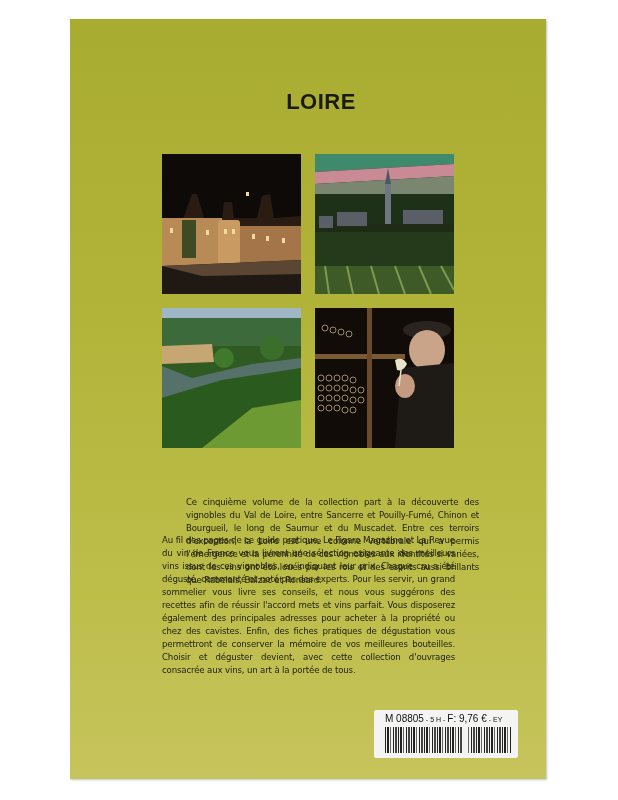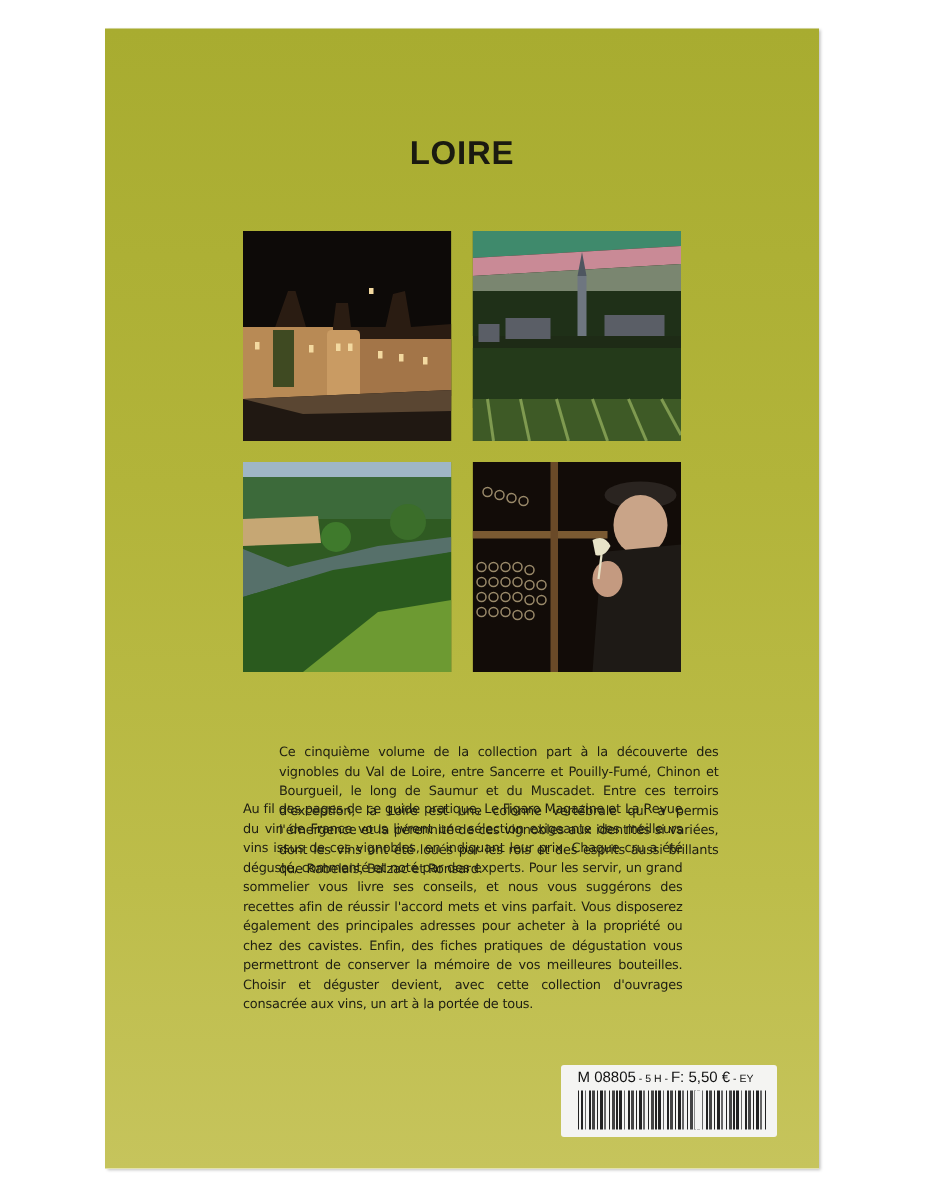--- a/index.html
+++ b/index.html
@@ -8,21 +8,21 @@
     position: relative; overflow: hidden;
     font-family: "Liberation Sans", sans-serif;
   }
   .cover {
     position: absolute; left: 70px; top: 19px; width: 476px; height: 760px;
     background: linear-gradient(180deg, #a8ac30 0%, #b2b43a 40%, #bdbd4a 75%, #c6c45c 100%);
     box-shadow: 1px 1px 2px rgba(0,0,0,0.25);
   }
   .title {
     position: absolute; left: 0; width: 100%; top: 70px; text-align: center;
-    font-size: 22px; font-weight: bold; color: #1a1a10; letter-spacing: 0.5px;
+    font-size: 22px; font-weight: bold; color: #1a1a10; letter-spacing: 0.5px; padding-left: 13px;
   }
   .subtitle {
     position: absolute; left: 0; width: 100%; top: 96px; text-align: center;
     font-size: 13px; font-weight: bold; color: #1a1a10;
   }
   .photo { position: absolute; width: 139px; height: 140px; overflow: hidden; }
   .photo svg { width: 100%; height: 100%; display: block; }
   .p1 { left: 92px; top: 135px; }
   .p2 { left: 245px; top: 135px; }
   .p3 { left: 92px; top: 289px; }
@@ -162,18 +162,18 @@
       <path d="M80,52 Q88,48 92,56 Q88,64 82,62 Z" fill="#e8e4c8"></path>
       <line x1="86" y1="62" x2="84" y2="78" stroke="#e8e4c8" stroke-width="1.5"></line>
     </svg>
   </div>
 
   <p class="para para1">Ce cinquième volume de la collection part à la découverte des vignobles du Val de Loire, entre Sancerre et Pouilly-Fumé, Chinon et Bourgueil, le long de Saumur et du Muscadet. Entre ces terroirs d'exception, la Loire est une colonne vertébrale qui a permis l'émergence et la pérennité de ces vignobles aux identités si variées, dont les vins ont été loués par les rois et des esprits aussi brillants que Rabelais, Balzac et Ronsard.</p>
   <p class="para para2">Au fil des pages de ce guide pratique, Le Figaro Magazine et La Revue du vin de France vous livrent une sélection exigeante des meilleurs vins issus de ces vignobles, en indiquant leur prix. Chaque cru a été dégusté, commenté et noté par des experts. Pour les servir, un grand sommelier vous livre ses conseils, et nous vous suggérons des recettes afin de réussir l'accord mets et vins parfait. Vous disposerez également des principales adresses pour acheter à la propriété ou chez des cavistes. Enfin, des fiches pratiques de dégustation vous permettront de conserver la mémoire de vos meilleures bouteilles. Choisir et déguster devient, avec cette collection d'ouvrages consacrée aux vins, un art à la portée de tous.</p>
 
   <div class="barcode">
     <div class="barcode-text">
-      <span>M 08805</span><span class="small"> - </span><span class="small">5 H</span><span class="small"> - </span><span>F: 5,50 €</span><span class="small"> - </span><span class="small">EY</span>
+      <span>M 08805</span><span class="small"> - </span><span class="small">5 H</span><span class="small"> - </span><span>F: 9,76 €</span><span class="small"> - </span><span class="small">EY</span>
     </div>
     <div class="bars"></div>
     <div class="bars-gap"></div>
   </div>
 </div>
 
 </body></html>

